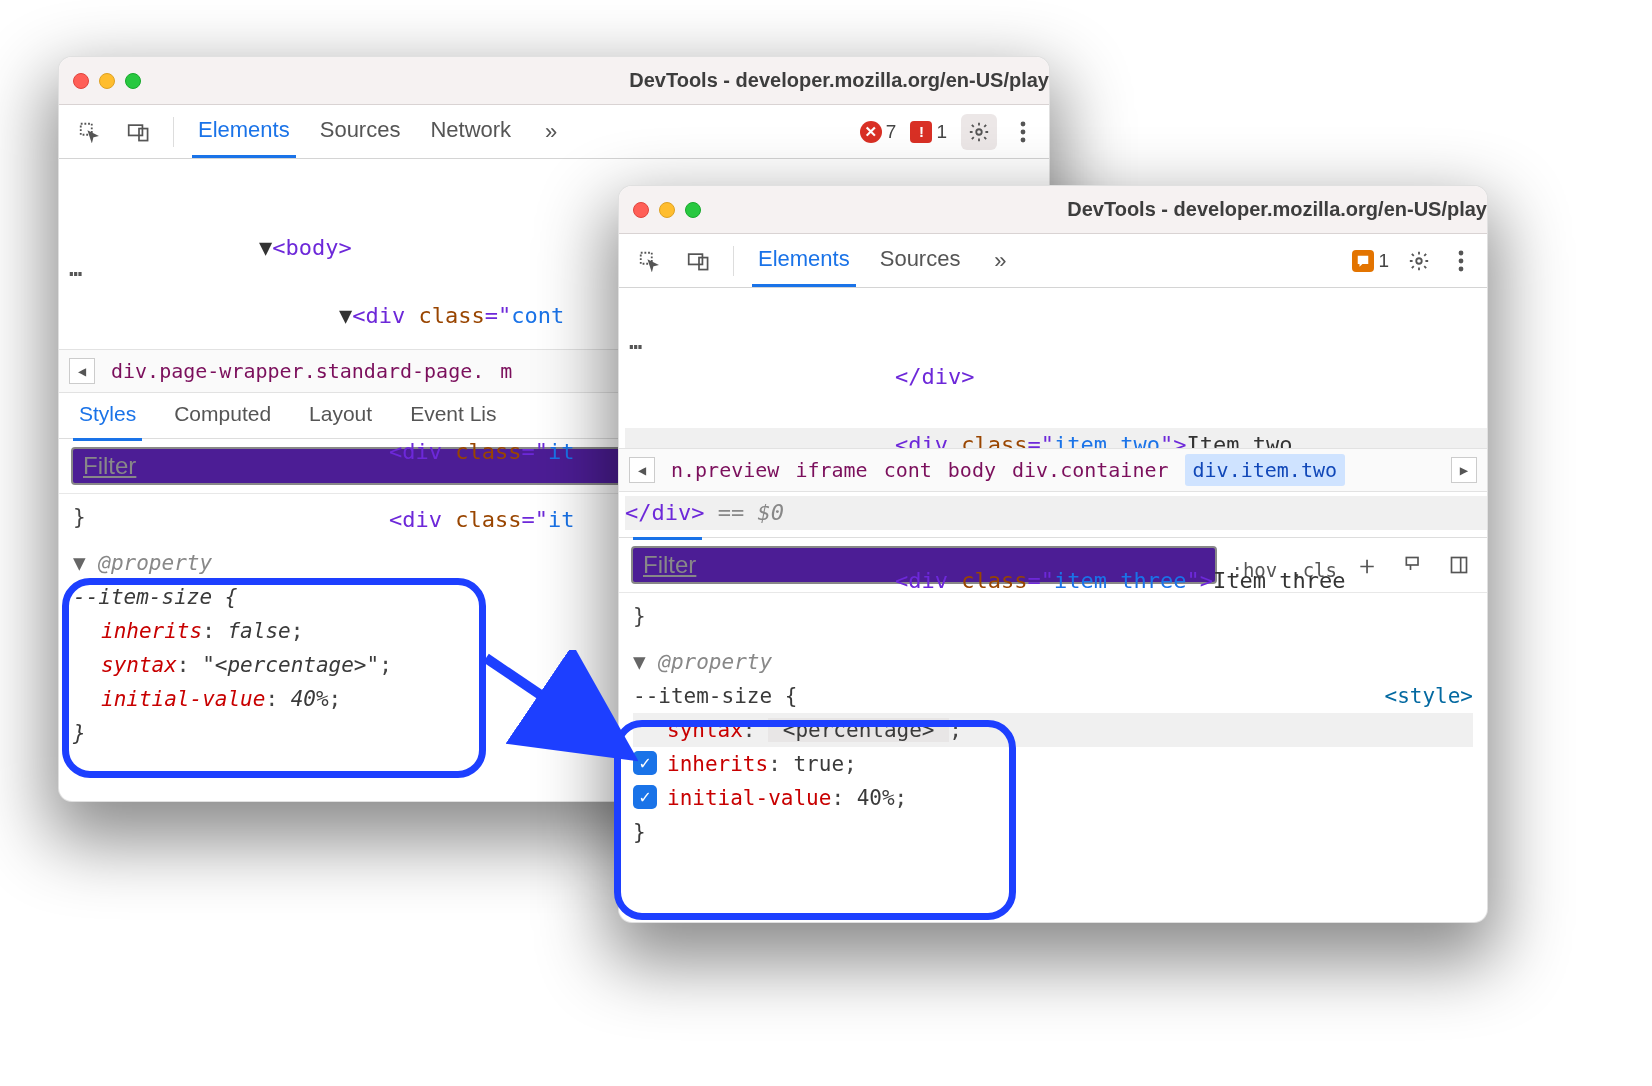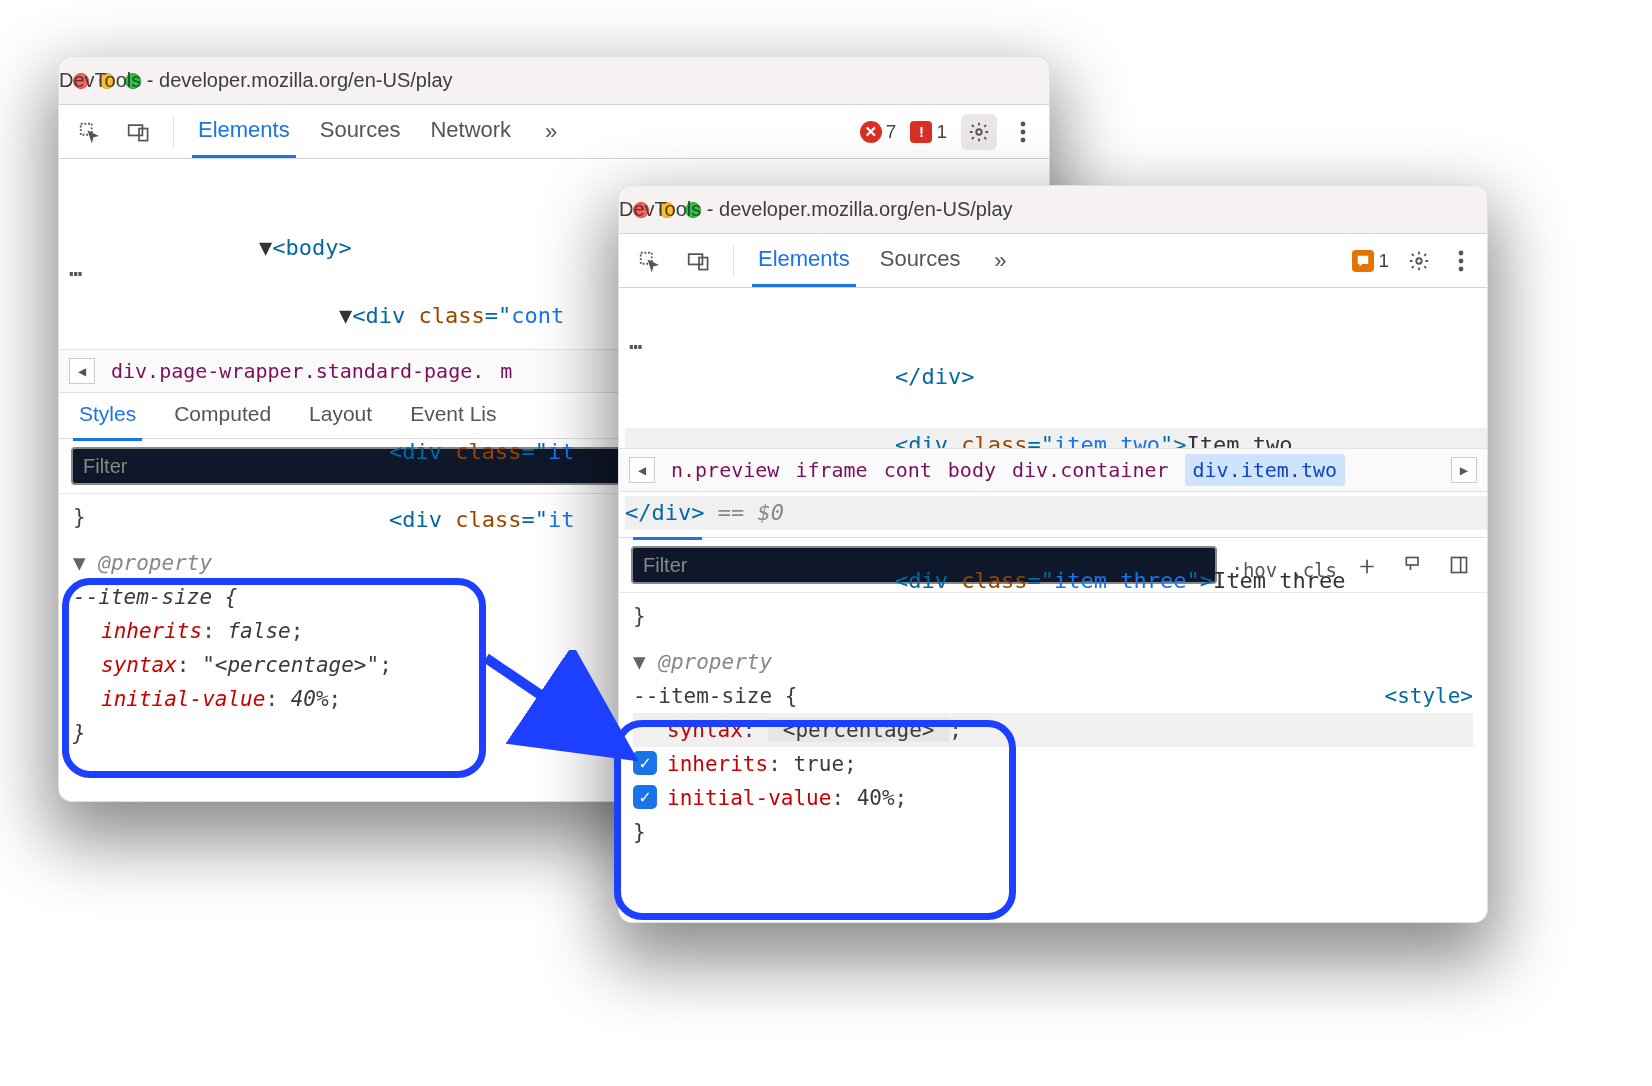--- a/index.html
+++ b/index.html
@@ -33,23 +33,23 @@
     position: relative;
   }
   .traffic { display: flex; gap: 10px; }
   .dot { width: 16px; height: 16px; border-radius: 50%; }
   .dot.red { background: #ff5f57; border: 1px solid #e0443e; }
   .dot.yellow { background: #ffbd2e; border: 1px solid #dea123; }
   .dot.green { background: #28c840; border: 1px solid #17a92c; }
   .title {
     position: absolute;
     left: 0; right: 0;
-    text-align: left;
+    text-align: right;
     font-size: 20px;
-    font-weight: 400;
+    font-weight: 700;
     color: #3d3d3d;
     pointer-events: none;
   }
   .toolbar {
     height: 54px;
     border-bottom: 1px solid #d4d4d4;
     display: flex;
     align-items: center;
     padding: 0 14px;
     gap: 18px;
@@ -103,21 +103,21 @@
     display: inline-flex; align-items: center; justify-content: center;
   }
   .code-area {
     font-family: "SF Mono", Menlo, Consolas, monospace;
     font-size: 22px;
     line-height: 34px;
     padding: 4px 0 4px 40px;
     white-space: pre;
     color: #333;
   }
-  .code-area .t-body { color: #0369a1; }
+  .code-area .t-body { color: #6d28d9; }
   .code-area .t-attr { color: #994500; }
   .code-area .t-val  { color: #1a73e8; }
   .code-area .t-txt  { color: #333; }
   .code-area .t-eq   { color: #888; font-style: italic; }
   .crumb-bar {
     height: 44px;
     border-top: 1px solid #e2e2e2;
     border-bottom: 1px solid #e2e2e2;
     background: #fafafa;
     display: flex;
@@ -164,25 +164,26 @@
     gap: 14px;
     padding: 8px 12px;
     border-bottom: 1px solid #e8e8e8;
   }
   .filter-input {
     flex: 1;
     height: 38px;
     border: 2px solid #888;
     border-radius: 4px;
     padding: 0 10px;
-    font-size: 20px;
+    font-size: 24px;
     color: #888;
-    background:#0f172a;
-    display: flex;
-    align-items: center;
+    background:#4c1d95;
+    display: flex;
+    align-items: center;
+    text-decoration: underline;
   }
   .styles-tools { display:flex; gap: 14px; color:#555; font-size: 19px; align-items:flex-end; }
   .styles-tools .tool { font-family: "SF Mono", Menlo, monospace; }
   .styles-pane {
     font-family: "SF Mono", Menlo, Consolas, monospace;
     font-size: 21px;
     line-height: 34px;
     padding: 6px 14px 18px 14px;
     color: #444;
   }

